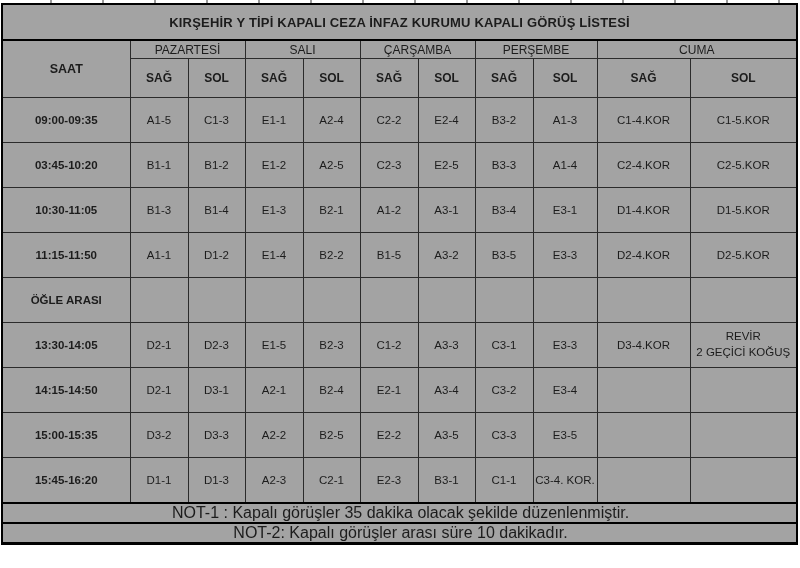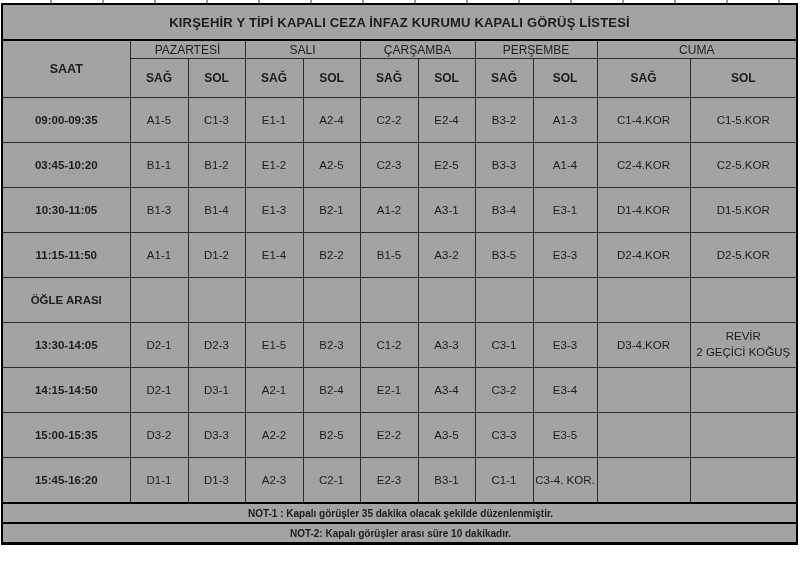--- a/index.html
+++ b/index.html
@@ -74,22 +74,22 @@
   }
   td.small-cell {
     font-size: 10.5px;
     line-height: 1.35;
     margin-top: 44px;
   }
   .note-cell {
     border: 2px solid #000000 !important;
     height: 18px;
     text-align: left;
-    font-weight: 700;
-    font-size: 10px;
+    font-weight: 400;
+    font-size: 16px;
     padding-left: 2px !important;
   }
   tr.last-note .note-cell {
     border-bottom-width: 3px !important;
   }
 </style>
 </head>
 <body>
 
 <div class="page">

